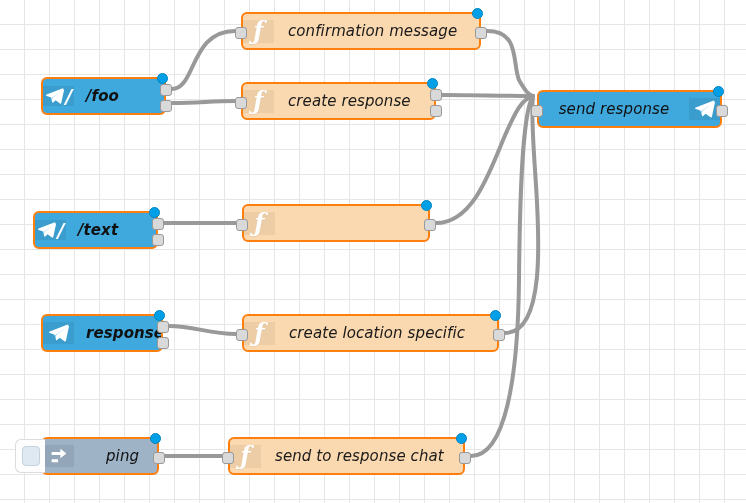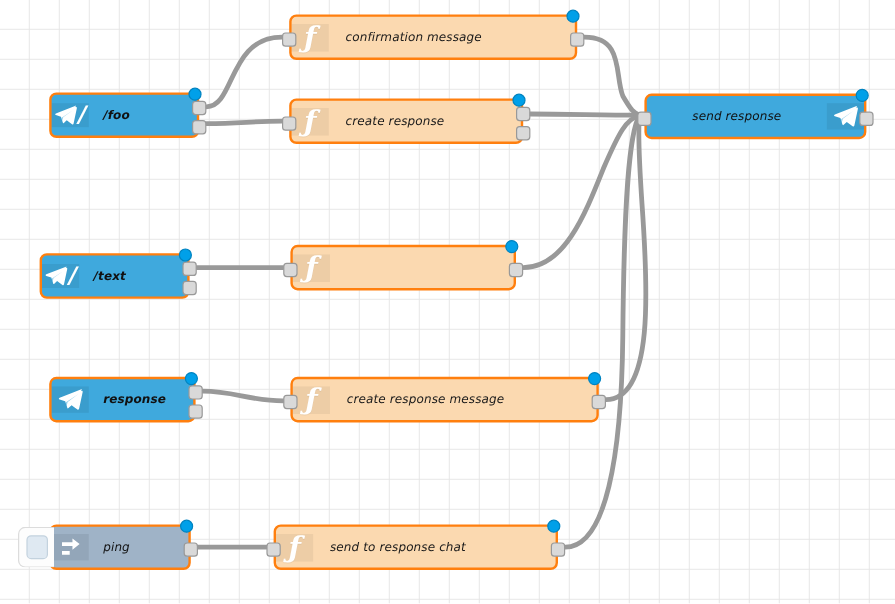--- a/index.html
+++ b/index.html
@@ -34,35 +34,35 @@
   }
   .node .iconbox{
     width:31px;flex:0 0 31px;
     display:flex;align-items:center;justify-content:center;
     position:relative;
   }
   .node .label{
     flex:1;
     display:flex;align-items:center;
     font-style:italic;
-    font-size:10px;
+    font-size:15px;
     color:#1a1a1a;
     white-space:nowrap;
     letter-spacing:0.1px;
   }
 
   
   .node.tg{background:#3fa9dd;}
   .node.tg .iconbox{background:rgba(0,0,0,0.07);}
   .node.tg .label{color:#111;padding-left:12px;font-weight:bold;}
 
   
   .node.inj{background:#9fb3c7;}
   .node.inj .iconbox{background:rgba(0,0,0,0.07);}
-  .node.inj .label{color:#111;padding-left:12px;}
+  .node.inj .label{color:#111;padding-left:12px;margin-left:20px;}
 
   
   .node.fn{background:#fbd9b0;}
   .node.fn .iconbox{background:rgba(0,0,0,0.055);}
   .node.fn .label{color:#1a1a1a;padding-left:14px;}
 
   
   .node.out{background:#3fa9dd;}
   .node.out .body{flex-direction:row;}
   .node.out .label{justify-content:center;color:#111;padding:0 6px;}
@@ -176,21 +176,21 @@
           <span class="iconbox">
             <span class="glyph-f">ƒ</span>
           </span>
           <span class="label">create response</span>
         </span>
         <span class="port in" style="top:13px"></span>
         <span class="port out" style="top:5px"></span>
         <span class="port out" style="top:21px"></span>
         <span class="statusdot"></span>
       </div>
-      <div class="node out" style="left: 537px; top: 78px; width: 185px; height: 38px;">
+      <div class="node out" style="left: 537px; top: 90px; width: 185px; height: 38px;">
         <span class="body">
           <span class="label">send response</span>
           <span class="iconbox">
             <span class="tgicon">
               <svg width="22" height="22" viewBox="0 0 24 24" aria-hidden="true">
                 <path fill="#ffffff" d="M22.2 2.4 1.9 10.3c-1 .4-1 1.3 0 1.6l5 1.6 1.9 5.9c.2.7.6.8 1.1.3l2.8-2.6 5.3 3.9c.8.5 1.4.2 1.6-.8l3.2-15c.2-1.1-.4-1.6-1.6-1.2Z"></path>
                 <path fill="#3fa9dd" fill-opacity="0.55" d="m9.2 14.1 9.4-6.9-11 7.3.2 4.2Z"></path>
               </svg>
             </span>
           </span>
@@ -240,21 +240,21 @@
         </span>
         <span class="port out" style="top:5px"></span>
         <span class="port out" style="top:21px"></span>
         <span class="statusdot"></span>
       </div>
       <div class="node fn" style="left: 242px; top: 314px; width: 257px; height: 38px;">
         <span class="body">
           <span class="iconbox">
             <span class="glyph-f">ƒ</span>
           </span>
-          <span class="label">create response message</span>
+          <span class="label">create location specific</span>
         </span>
         <span class="port in" style="top:13px"></span>
         <span class="port out" style="top:13px"></span>
         <span class="statusdot"></span>
       </div>
       <div class="node inj" style="left: 41px; top: 437px; width: 118px; height: 38px;">
         <span class="injtab">
           <span class="btn"></span>
         </span>
         <span class="body">

